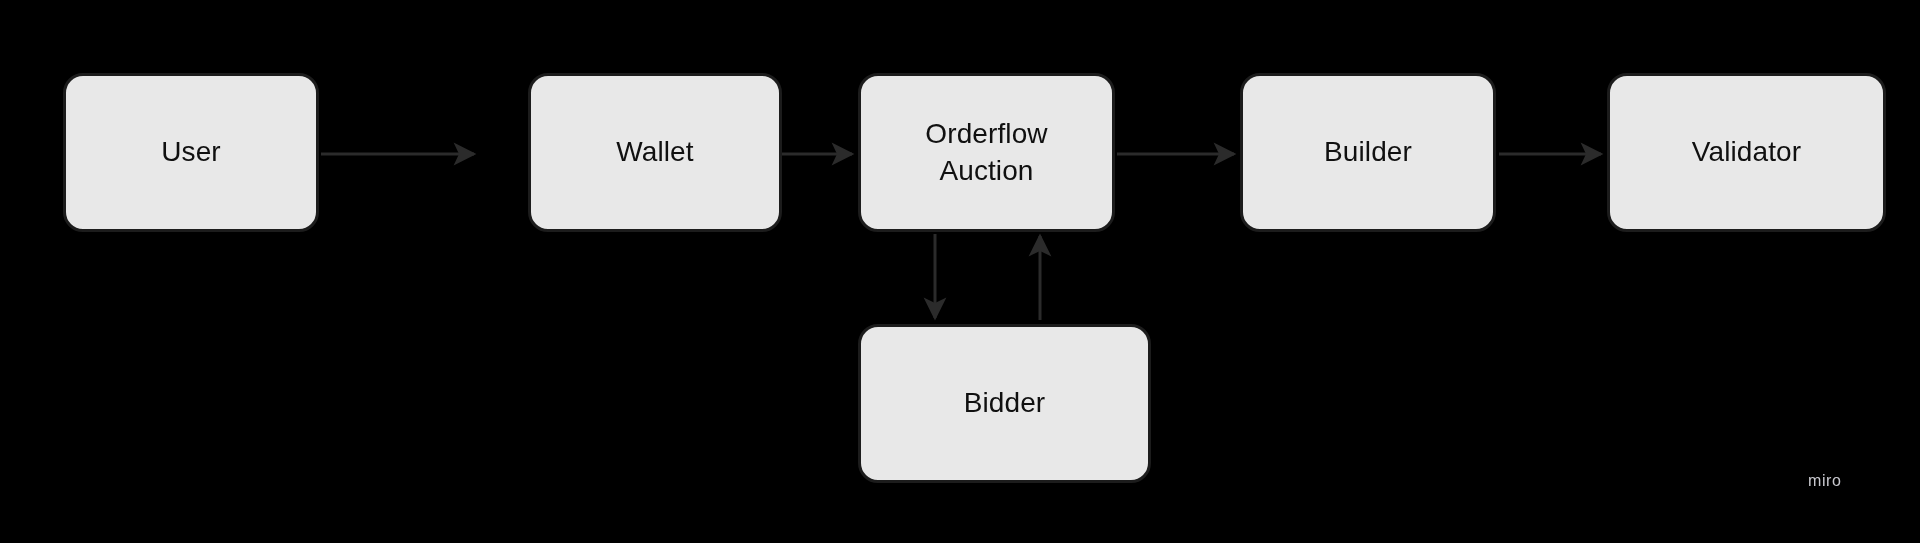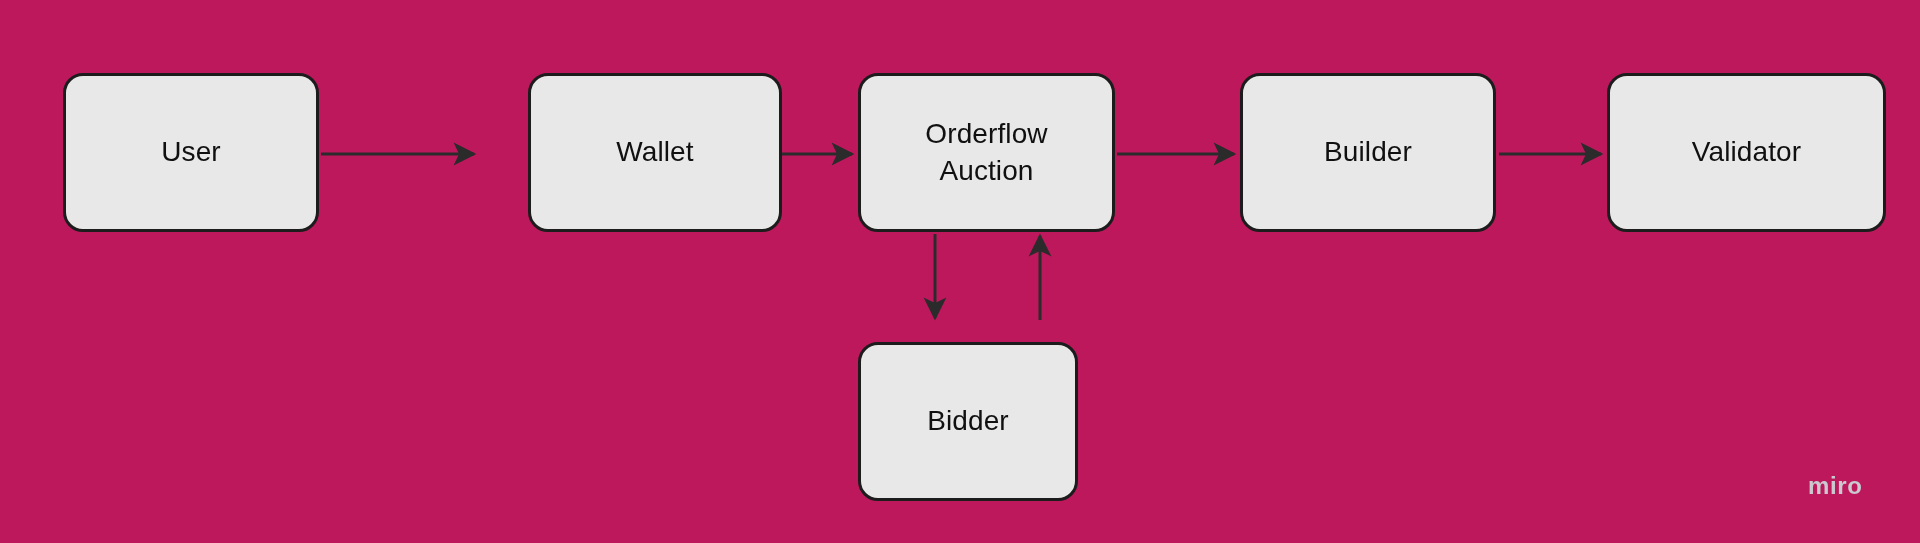--- a/index.html
+++ b/index.html
@@ -40,30 +40,30 @@
     letter-spacing: 0.1px;
     white-space: pre-line;
   }
   .node-label {
     display: block;
     white-space: pre-line;
   }
   #watermark {
     position: absolute;
     color: #c9c9cf;
-    font-size: 24px;
+    font-size: 16px;
     letter-spacing: 0.6px;
-    font-weight: 700;
+    font-weight: 400;
     user-select: none;
   }
 </style>
 </head>
 <body>
 
-<div id="canvas" style="width: 1920px; height: 543px; background: #be185d;">
+<div id="canvas" style="width: 1920px; height: 543px; background: #000000;">
 
   <svg id="edge-layer" viewBox="0 0 1920 543" width="1920" height="543" xmlns="http://www.w3.org/2000/svg">
     <defs>
       <marker id="arrowhead" markerWidth="9" markerHeight="9" refX="7.4" refY="4.5" orient="auto" markerUnits="strokeWidth">
         <path d="M0.6,0.7 L8.2,4.5 L0.6,8.3 L2.4,4.5 Z" fill="#2b2b2b"></path>
       </marker>
     </defs>
     <g id="edges">
         <line x1="321" y1="154" x2="474" y2="154" stroke="#2b2b2b" stroke-width="3" marker-end="url(#arrowhead)"></line>
         <line x1="736" y1="154" x2="852" y2="154" stroke="#2b2b2b" stroke-width="3" marker-end="url(#arrowhead)"></line>
@@ -88,18 +88,18 @@
   </div>
 
   <div class="node" style="left: 1240px; top: 73px; width: 256px; height: 159px; background: rgb(232, 232, 232); border-color: rgb(28, 28, 28); color: rgb(16, 16, 16);">
     <span class="node-label">Builder</span>
   </div>
 
   <div class="node" style="left: 1607px; top: 73px; width: 279px; height: 159px; background: rgb(232, 232, 232); border-color: rgb(28, 28, 28); color: rgb(16, 16, 16);">
     <span class="node-label">Validator</span>
   </div>
 
-  <div class="node" style="left: 858px; top: 342px; width: 220px; height: 159px; background: rgb(232, 232, 232); border-color: rgb(28, 28, 28); color: rgb(16, 16, 16);">
+  <div class="node" style="left: 858px; top: 324px; width: 293px; height: 159px; background: rgb(232, 232, 232); border-color: rgb(28, 28, 28); color: rgb(16, 16, 16);">
     <span class="node-label">Bidder</span>
   </div>
 
   <div id="watermark" style="left: 1808px; top: 472px; color: rgb(201, 201, 207);">miro</div>
 </div>
 
 </body></html>

